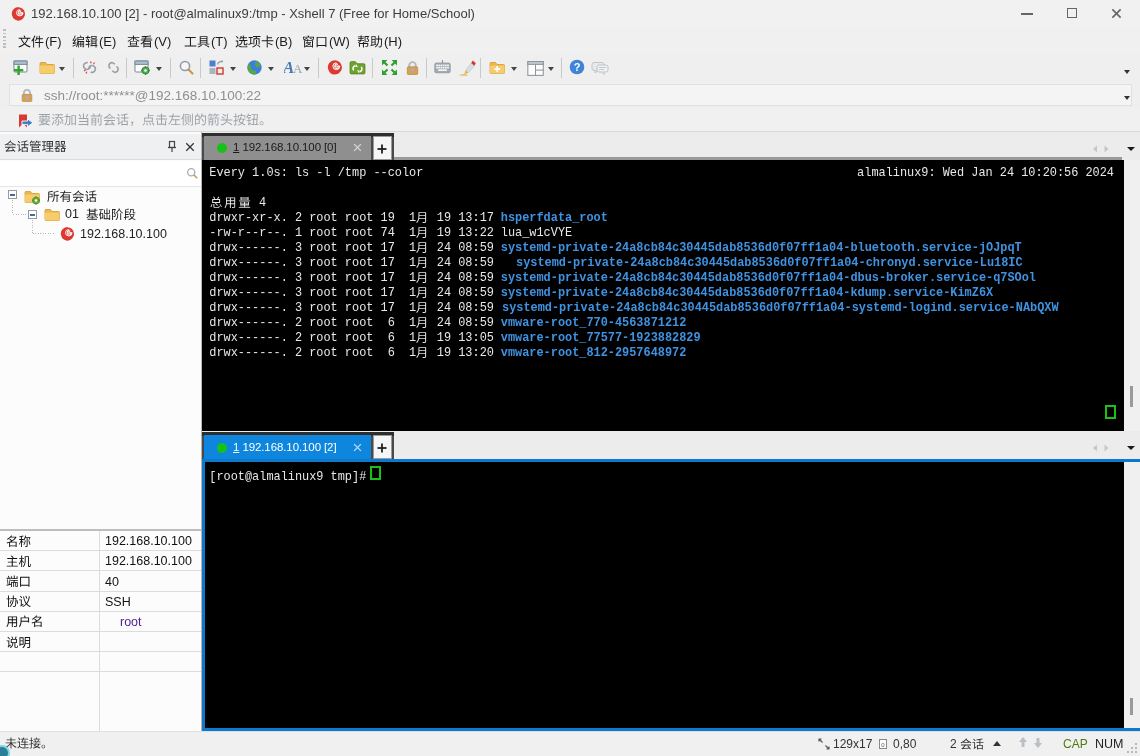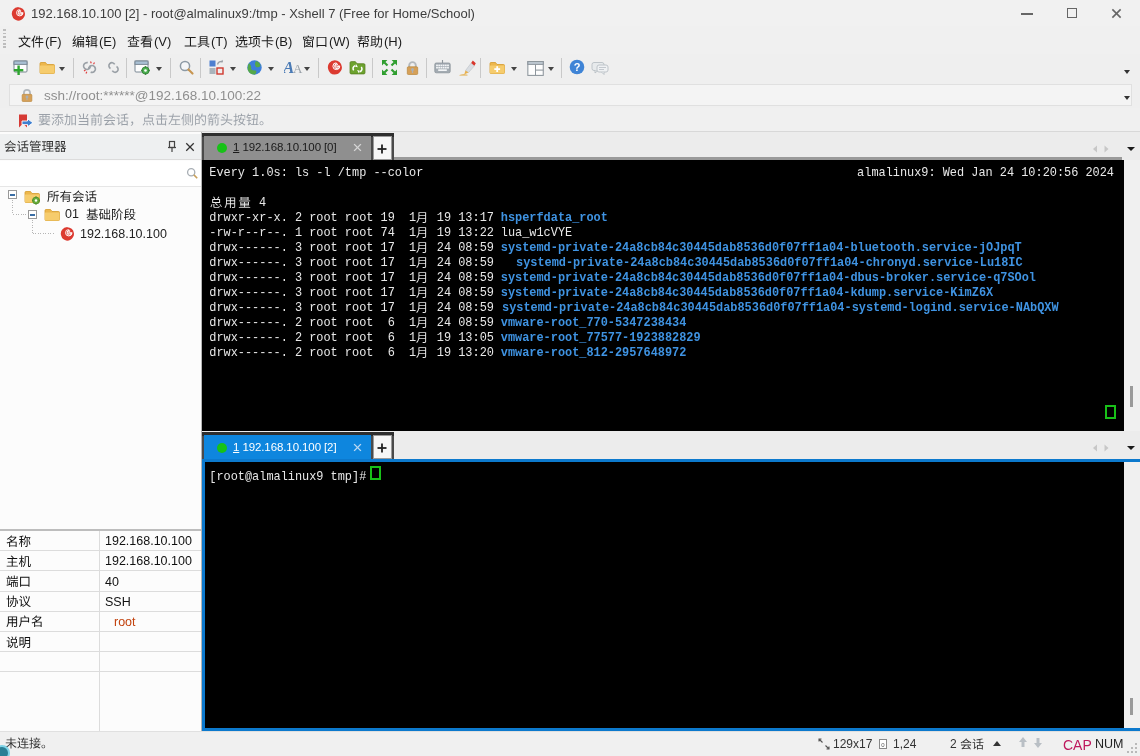--- a/index.html
+++ b/index.html
@@ -541,21 +541,21 @@
     <use href="#u534f" x="0.0"></use>
     <use href="#u8bae" x="1000.0"></use>
   </svg>
 <div class="abs" style="left:105px;top:594.8px;font-size:12.5px;color:#111">SSH</div>
 <div class="abs" style="left:0;top:611.8px;width:201px;height:20.2px;border-bottom:1px solid #dcdcdc"></div>
 <svg style="position:absolute;left:6.0px;top:615.3px" width="37.50" height="12.50" viewBox="0 0 3000.0 1000" fill="#111">
     <use href="#u7528" x="0.0"></use>
     <use href="#u6237" x="1000.0"></use>
     <use href="#u540d" x="2000.0"></use>
   </svg>
-<div class="abs" style="left:114px;top:615.0px;font-size:12.5px;color:#c2410c">root</div>
+<div class="abs" style="left:120px;top:615.0px;font-size:12.5px;color:#4c1d95">root</div>
 <div class="abs" style="left:0;top:632.0px;width:201px;height:20.2px;border-bottom:1px solid #dcdcdc"></div>
 <svg style="position:absolute;left:6.0px;top:635.5px" width="25.00" height="12.50" viewBox="0 0 2000.0 1000" fill="#111">
     <use href="#u8bf4" x="0.0"></use>
     <use href="#u660e" x="1000.0"></use>
   </svg>
 <div class="abs" style="left:0;top:652.2px;width:201px;height:20.2px;border-bottom:1px solid #dcdcdc"></div>
 <div class="abs" style="left:99px;top:531px;width:1px;height:200px;background:#dcdcdc"></div>
 <div class="abs" style="left:201px;top:132px;width:1px;height:599px;background:#b5b5b5"></div>
 <div class="abs" style="left:202px;top:132px;width:938px;height:28px;background:#ececec"></div>
 <div class="abs" style="left:202px;top:133px;width:192px;height:27px;background:#4a4a4a"></div>
@@ -633,21 +633,21 @@
 <svg style="position:absolute;left:414.8px;top:300.5px" width="14.22" height="12.50" viewBox="0 0 1137.6 1000" fill="#e8e8e8">
     <use href="#u6708" x="68.8"></use>
   </svg>
 <span class="tseg " style="left:436.82px;top:300.8px">24 08:59</span>
 <span class="tseg blue" style="left:502px;top:300.8px">systemd-private-24a8cb84c30445dab8536d0f07ff1a04-systemd-logind.service-NAbQXW</span>
 <span class="tseg " style="left:209.30px;top:315.8px">drwx------. 2 root root  6  1</span>
 <svg style="position:absolute;left:414.8px;top:315.5px" width="14.22" height="12.50" viewBox="0 0 1137.6 1000" fill="#e8e8e8">
     <use href="#u6708" x="68.8"></use>
   </svg>
 <span class="tseg " style="left:436.82px;top:315.8px">24 08:59</span>
-<span class="tseg blue" style="left:500.81px;top:315.8px">vmware-root_770-5347238434</span>
+<span class="tseg blue" style="left:500.81px;top:315.8px">vmware-root_770-4563871212</span>
 <span class="tseg " style="left:209.30px;top:330.8px">drwx------. 2 root root  6  1</span>
 <svg style="position:absolute;left:414.8px;top:330.5px" width="14.22" height="12.50" viewBox="0 0 1137.6 1000" fill="#e8e8e8">
     <use href="#u6708" x="68.8"></use>
   </svg>
 <span class="tseg " style="left:436.82px;top:330.8px">19 13:05</span>
 <span class="tseg blue" style="left:500.81px;top:330.8px">vmware-root_77577-1923882829</span>
 <span class="tseg " style="left:209.30px;top:345.8px">drwx------. 2 root root  6  1</span>
 <svg style="position:absolute;left:414.8px;top:345.5px" width="14.22" height="12.50" viewBox="0 0 1137.6 1000" fill="#e8e8e8">
     <use href="#u6708" x="68.8"></use>
   </svg>
@@ -697,32 +697,32 @@
     <g stroke="#555" stroke-width="1.1" fill="none">
       <path d="M3.5 1 L1 1 L1 3.5 M1 1 L4.5 4.5"></path>
       <path d="M8.5 11 L11 11 L11 8.5 M11 11 L7.5 7.5"></path>
     </g>
   </svg>
 <div class="abs" style="left:833px;top:737px;font-size:12px;color:#333">129x17</div>
 <svg class="abs" style="left:879px;top:739px" width="11" height="10" viewBox="0 0 11 10">
     <rect x="0.5" y="0.5" width="7" height="9" fill="#fff" stroke="#888"></rect>
     <text x="4" y="7.5" font-size="6" fill="#555" text-anchor="middle" font-family="Liberation Sans">0</text>
   </svg>
-<div class="abs" style="left:893px;top:737px;font-size:12px;color:#333">1,24</div>
+<div class="abs" style="left:893px;top:737px;font-size:12px;color:#333">0,80</div>
 <div class="abs" style="left:950px;top:737px;font-size:12px;color:#333">2 </div>
 <svg style="position:absolute;left:960.0px;top:737.5px" width="24.00" height="12.00" viewBox="0 0 2000.0 1000" fill="#333">
     <use href="#u4f1a" x="0.0"></use>
     <use href="#u8bdd" x="1000.0"></use>
   </svg>
 <div class="abs" style="left:993px;top:741px;width:0;height:0;border-left:4px solid transparent;border-right:4px solid transparent;border-bottom:5px solid #333"></div>
 <svg class="abs" style="left:1018px;top:736px" width="30" height="13" viewBox="0 0 30 13">
     <path d="M5 1 L9 6 L6.5 6 L6.5 11 L3.5 11 L3.5 6 L1 6 Z" fill="#b9bfc5"></path>
     <path d="M20 12 L24 7 L21.5 7 L21.5 2 L18.5 2 L18.5 7 L16 7 Z" fill="#b9bfc5"></path>
   </svg>
-<div class="abs" style="left:1063px;top:737px;font-size:14px;color:#be185d">CAP</div>
+<div class="abs" style="left:1063px;top:737px;font-size:12px;color:#4d7c0f">CAP</div>
 <div class="abs" style="left:1095px;top:737px;font-size:12.5px;color:#222">NUM</div>
 <svg class="abs" style="left:1127px;top:743px" width="11" height="11" viewBox="0 0 11 11">
     <g fill="#b9b9b9">
       <rect x="8" y="0" width="2" height="2"></rect>
       <rect x="8" y="4" width="2" height="2"></rect>
       <rect x="8" y="8" width="2" height="2"></rect>
       <rect x="4" y="4" width="2" height="2"></rect>
       <rect x="4" y="8" width="2" height="2"></rect>
       <rect x="0" y="8" width="2" height="2"></rect>
     </g>

